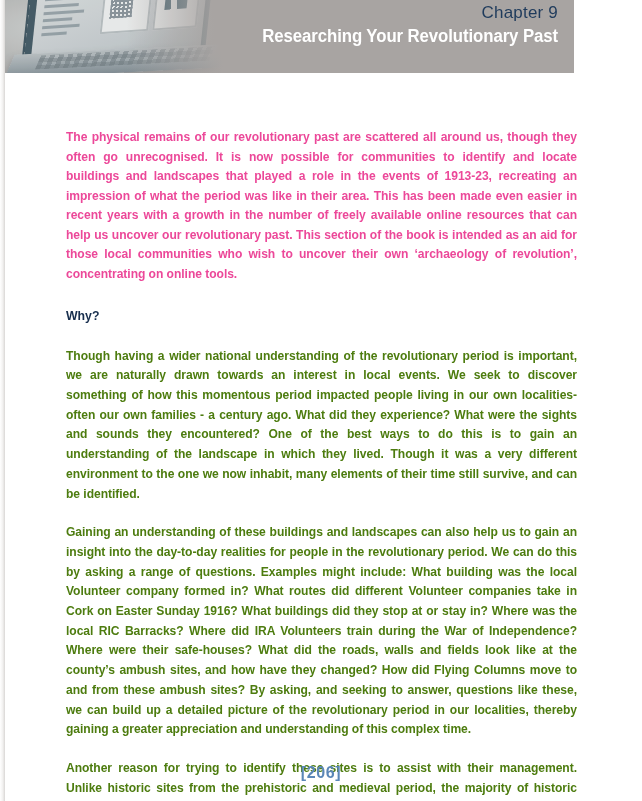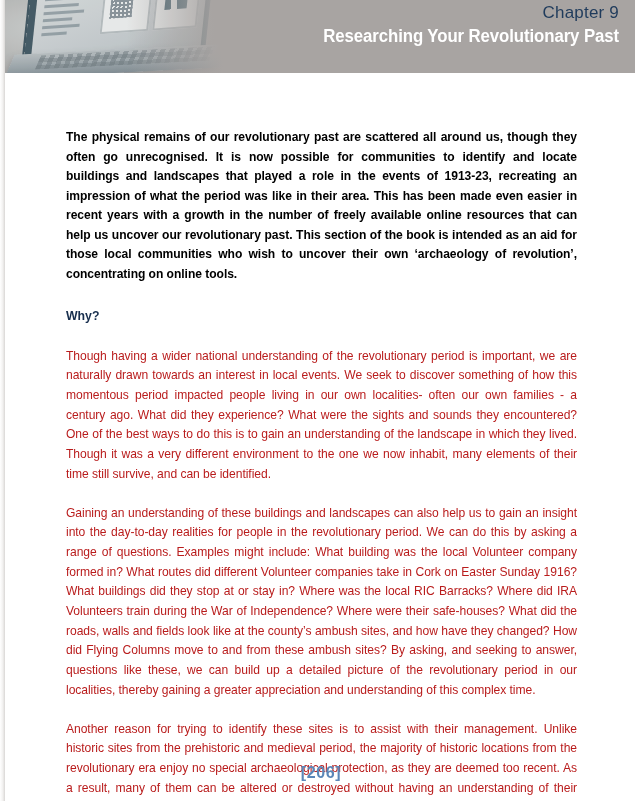--- a/index.html
+++ b/index.html
@@ -30,21 +30,21 @@
     top: 0;
     width: 5px;
     height: 801px;
     background: linear-gradient(to right, #ffffff 0%, #f2f1f0 55%, #d9d7d5 100%);
     z-index: 5;
   }
 
   
   .banner {
     position: relative;
-    width: 635px;
+    width: 574px;
     height: 73px;
     background: #a8a4a2;
     overflow: hidden;
   }
 
   .banner-photo {
     position: absolute;
     left: 0;
     top: -6px;
     width: 230px;
@@ -191,40 +191,40 @@
     position: absolute;
     left: 66px;
     top: 128px;
     width: 511px;
   }
 
   .intro {
     font-family: "Liberation Sans", sans-serif;
     font-size: 12.1px;
     font-weight: bold;
-    color: #000000;
+    color: #ec4899;
     line-height: 1.62;
     text-align: justify;
     margin: 0 0 24px 0;
     letter-spacing: -.05px;
   }
 
   .section-heading {
     font-family: "Liberation Sans", sans-serif;
     font-size: 12.3px;
     font-weight: bold;
     color: #172e4d;
     margin: 0 0 24px 0;
   }
 
   .body-para {
     font-family: "Liberation Sans", sans-serif;
     font-size: 12.1px;
-    font-weight: 400;
-    color: #b91c1c;
+    font-weight: 700;
+    color: #4d7c0f;
     line-height: 1.63;
     text-align: justify;
     margin: 0 0 19px 0;
     letter-spacing: -.05px;
   }
   .body-para:last-child { margin-bottom: 0; }
 
   .page-footer {
     position: absolute;
     left: 0;

